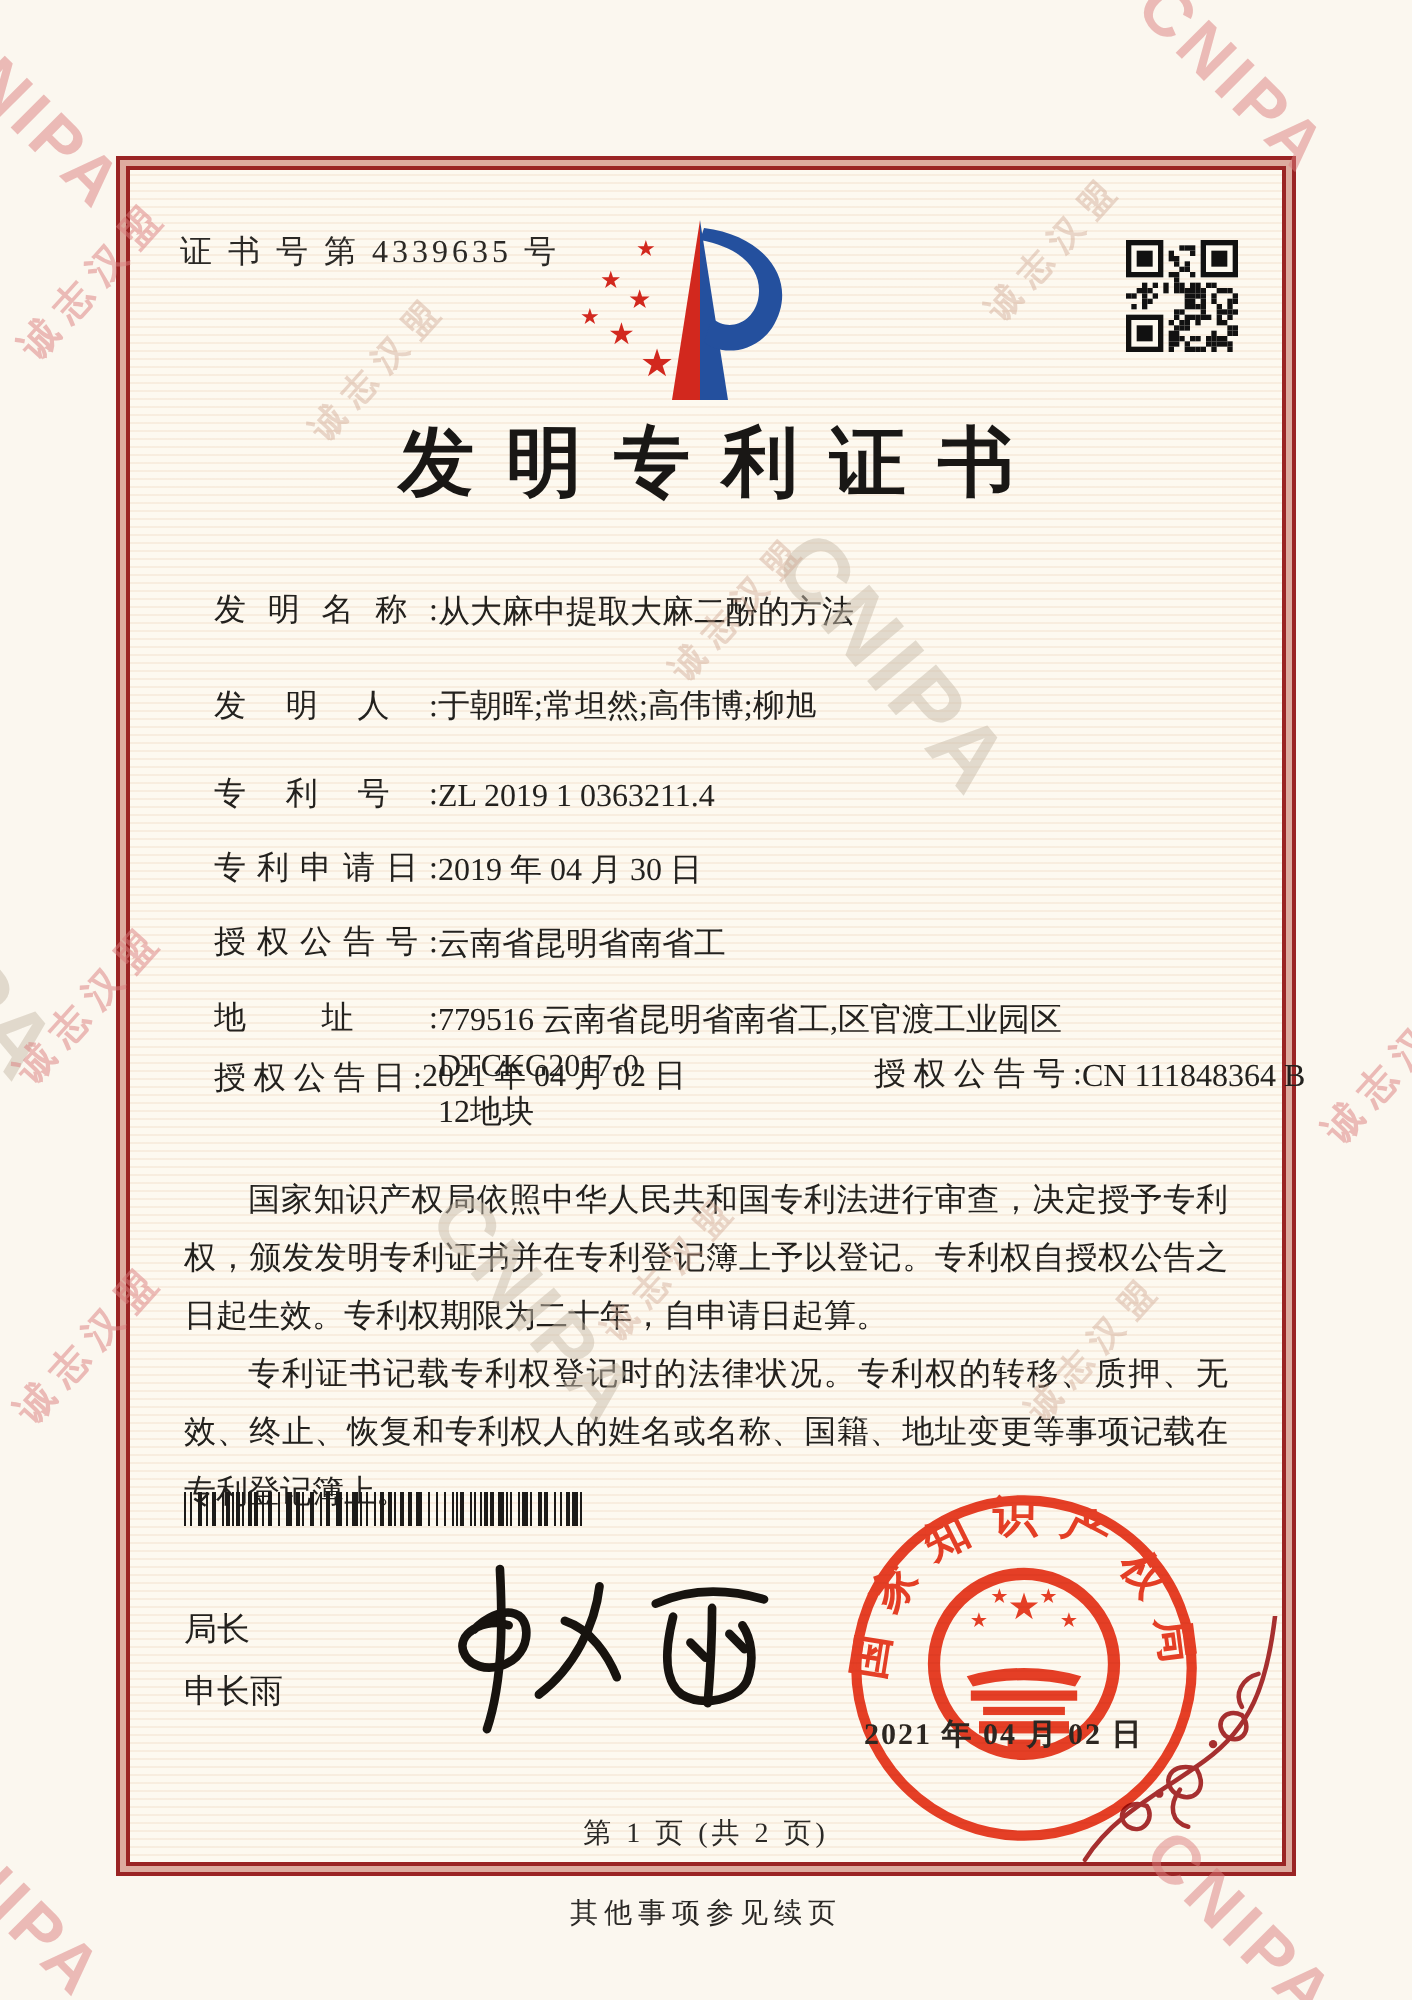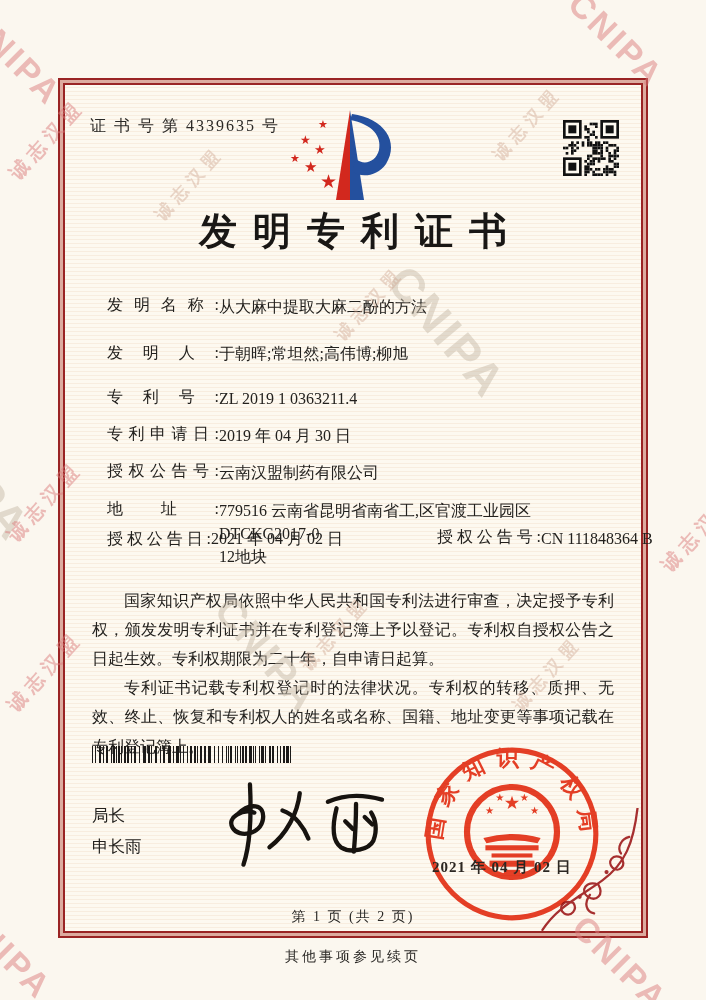--- a/index.html
+++ b/index.html
@@ -230,21 +230,21 @@
   <div class="abs field-row row-pos-3">
     <span class="field-label">专利号:</span>
     <span class="field-value">ZL 2019 1 0363211.4</span>
   </div>
   <div class="abs field-row row-pos-4">
     <span class="field-label">专利申请日:</span>
     <span class="field-value">2019 年 04 月 30 日</span>
   </div>
   <div class="abs field-row row-pos-5">
     <span class="field-label">授权公告号:</span>
-    <span class="field-value">云南汉盟制药有限公司</span>
+    <span class="field-value">云南省昆明省南省工</span>
   </div>
   <div class="abs field-row row-pos-6">
     <span class="field-label">地址:</span>
     <span class="field-value">779516 云南省昆明省南省工,区官渡工业园区DTCKG2017-0
 12地块</span>
   </div>
   <div class="abs field-row row-pos-7">
     <span class="field-label">授权公告日:</span>
     <span class="field-value">2021 年 04 月 02 日</span>
     <span class="pair2">

